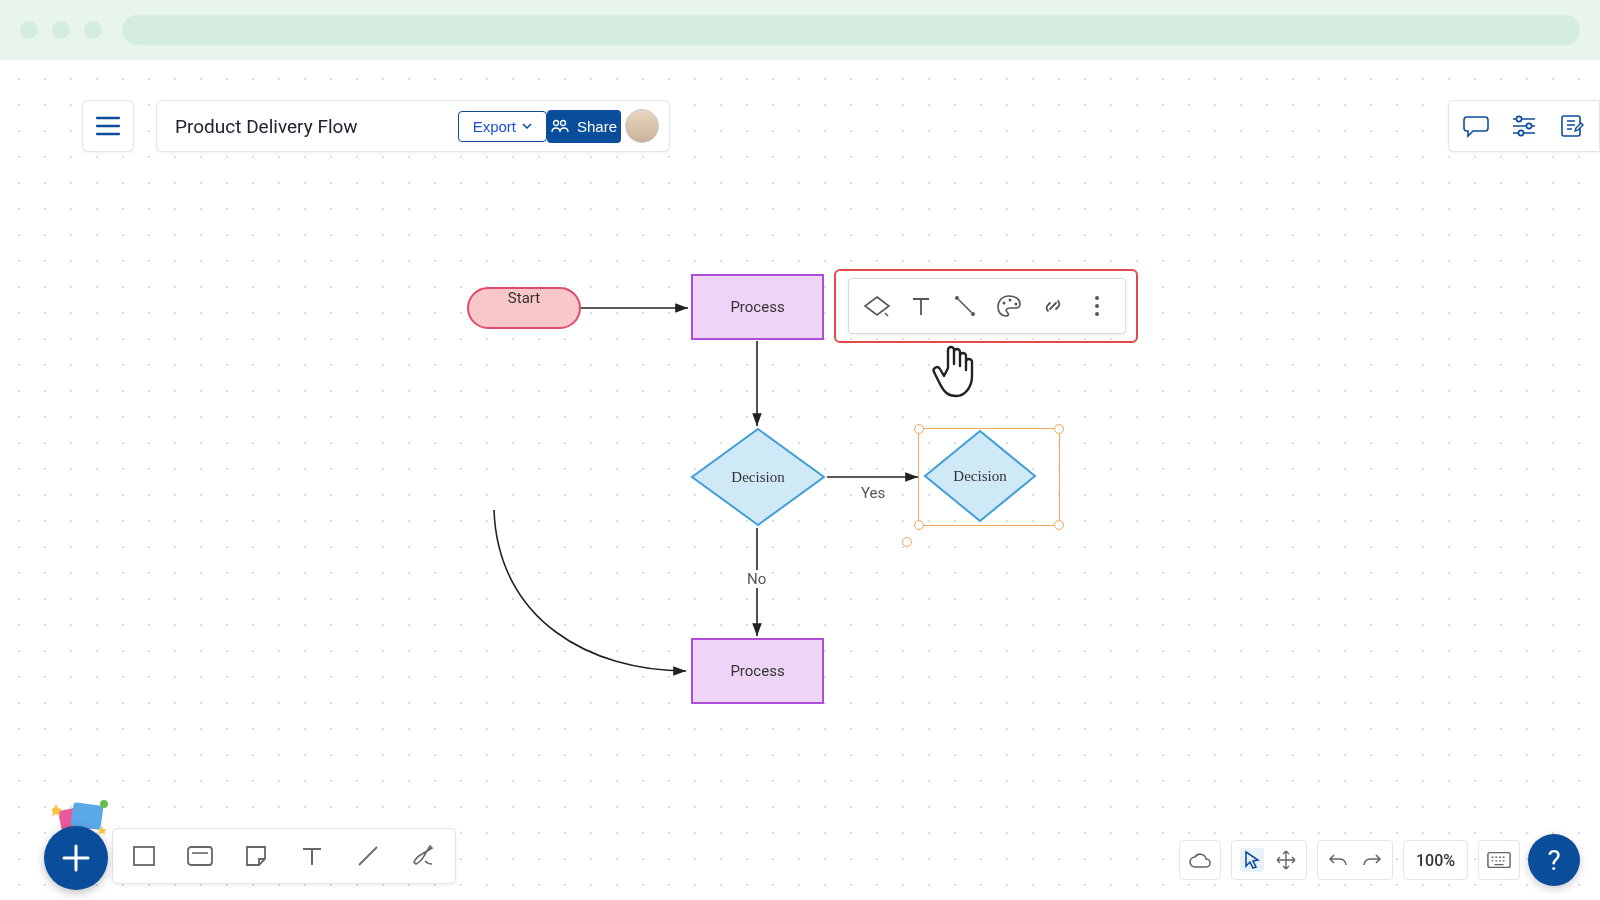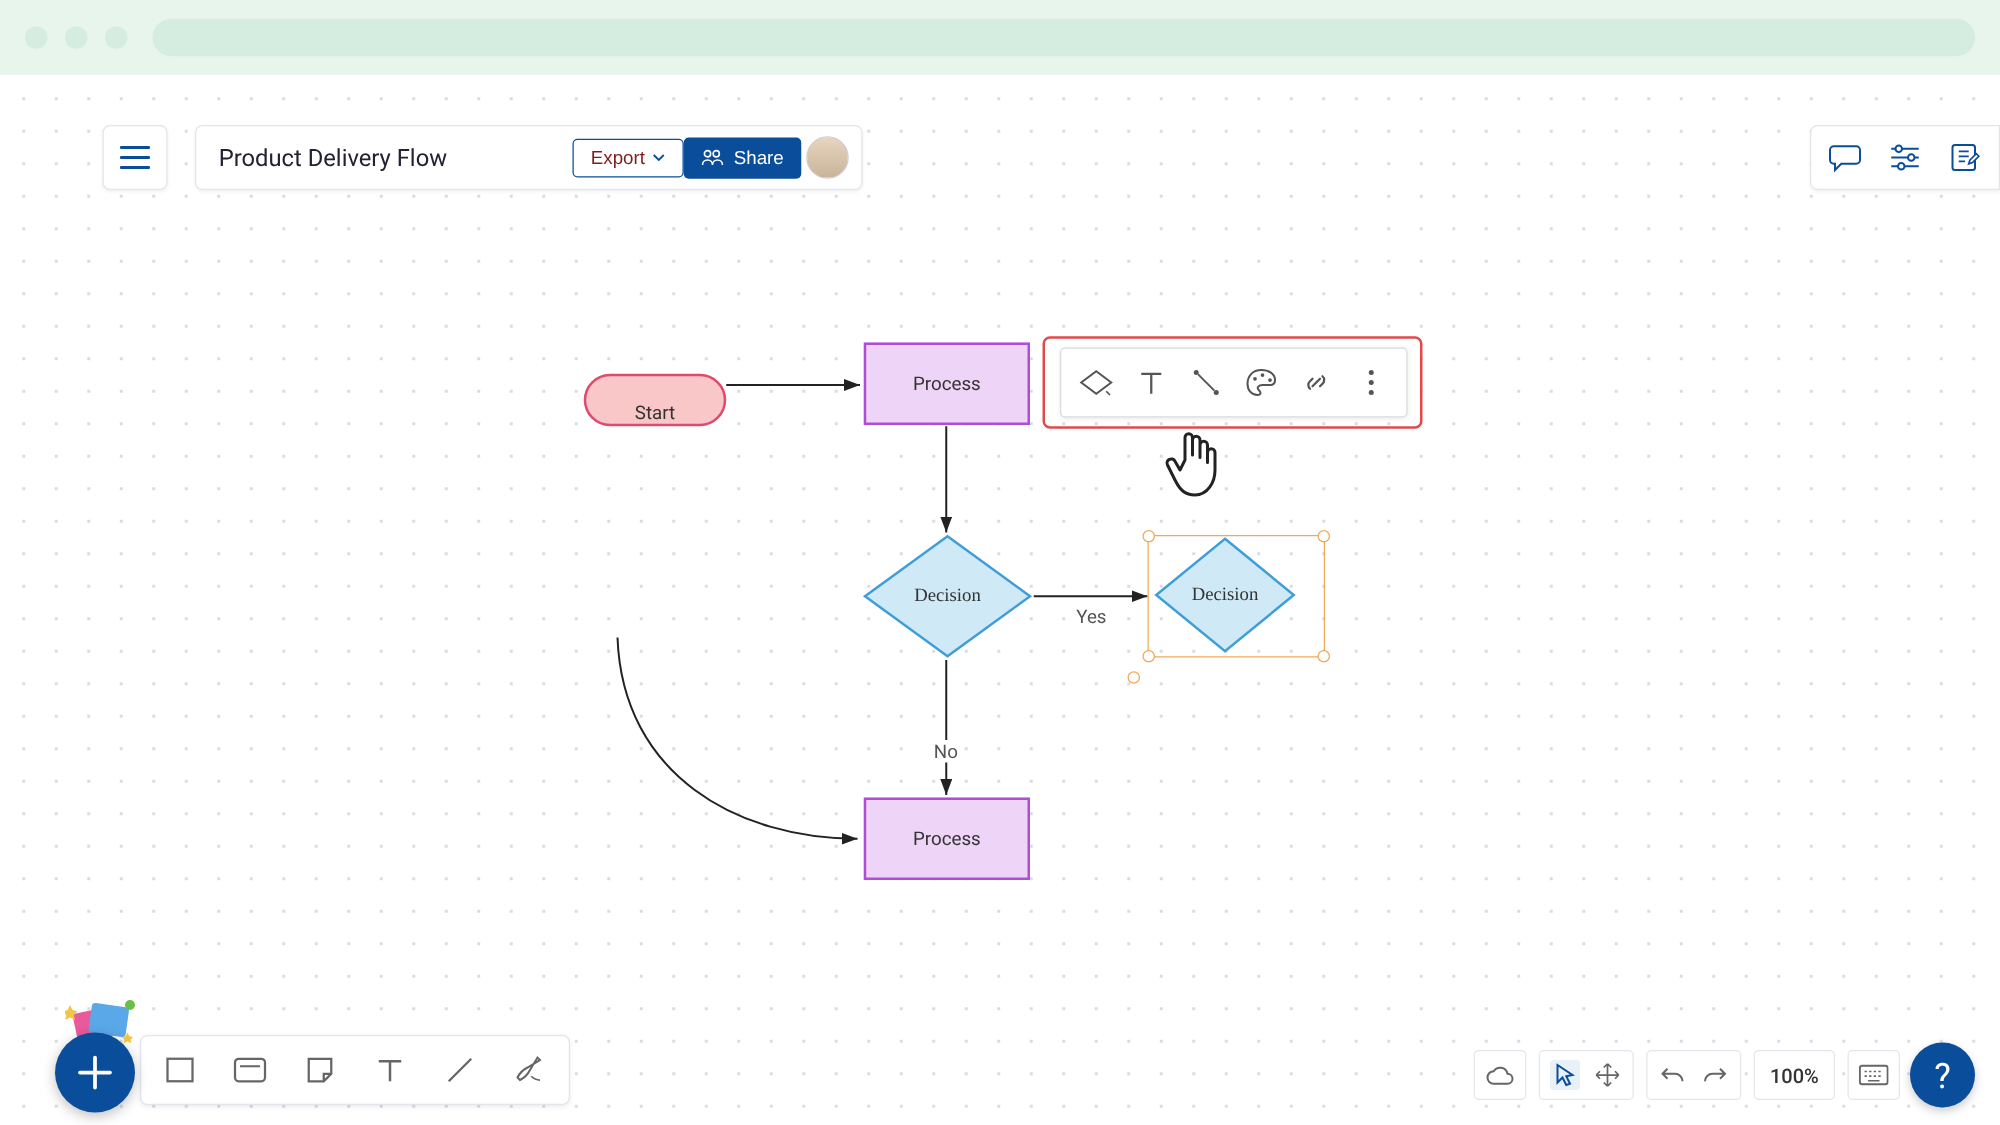--- a/index.html
+++ b/index.html
@@ -27,45 +27,45 @@
   display:flex; align-items:center; justify-content:center; cursor:pointer;
   box-shadow: 0 1px 3px rgba(0,0,0,.06);
 }
 .titlebar {
   position:absolute; left:156px; top:40px; height:52px; background:#fff;
   border:1px solid #e2e5e9; border-radius:6px; display:flex; align-items:center;
   padding: 0 10px 0 18px; box-shadow: 0 1px 3px rgba(0,0,0,.06);
 }
 .title-text { font-size: 19px; color:#223; font-weight:400; }
 .export-btn {
-  border:1px solid #0a4e9b; color:#7f1d1d; background:#fff; border-radius:4px;
+  border:1px solid #0a4e9b; color:#1d4ed8; background:#fff; border-radius:4px;
   padding: 6px 14px; font-size:15px; display:flex; align-items:center; gap:6px; cursor:pointer;
   margin-left: 100px;
 }
 .share-btn {
-  background:#0a4e9b; color:#fff; border:none; border-radius:4px; padding:8px 14px;
+  background:#0a4e9b; color:#fff; border:none; border-radius:4px; padding:8px 4px;
   font-size:15px; display:flex; align-items:center; gap:8px; cursor:pointer;
 }
 .avatar {
   width:34px; height:34px; border-radius:50%; background: linear-gradient(#e8d5c0,#c9b39a);
   border: 1px solid #ccc; display:inline-block; margin-left:4px;
 }
 
 .right-tools {
   position:absolute; right:0; top:40px; height:52px; background:#fff;
   border:1px solid #e2e5e9; border-radius:6px 0 0 6px; display:flex; align-items:center;
   padding:0 14px; gap: 22px; box-shadow: 0 1px 3px rgba(0,0,0,.06);
 }
 .rt-icon { width:26px; height:26px; display:flex; align-items:center; justify-content:center; cursor:pointer; color:#0a4e9b; }
 
 .shape-label { font-size:15px; color:#333; font-weight:400; }
 .start-node {
   position:absolute; left:467px; top:227px; width:114px; height:42px;
   border:2px solid #e04a6e; background:#f9c7c8; border-radius:21px;
-  display:flex; align-items:flex-end; justify-content:center;margin-top:12px;
+  display:flex; align-items:flex-start; justify-content:center;
 }
 .process-node {
   border:2px solid #b04dd8; background:#eed4f7;
   display:flex; align-items:center; justify-content:center;
 }
 .process1 { position:absolute; left:691px; top:214px; width:133px; height:66px; }
 .process2 { position:absolute; left:691px; top:578px; width:133px; height:66px; }
 .document-node {
   position:absolute; left:437px; top:378px; width:112px; height:68px;
 }
@@ -201,21 +201,21 @@
     <line x1="757" y1="281" x2="757" y2="366" stroke="#222" stroke-width="1.6" marker-end="url(#arrow)"></line>
 
     <line x1="827" y1="417" x2="918" y2="417" stroke="#222" stroke-width="1.6" marker-end="url(#arrow)"></line>
 
     <line x1="757" y1="468" x2="757" y2="576" stroke="#222" stroke-width="1.6" marker-end="url(#arrow)"></line>
 
     <path d="M494 450 C 498 560, 590 611, 686 611" fill="none" stroke="#222" stroke-width="1.6" marker-end="url(#arrow)"></path>
   </svg>
 
   <div class="edge-label" style="left:859px; top:424px;">Yes</div>
-  <div class="edge-label" style="left:745px; top:532px;">No</div>
+  <div class="edge-label" style="left:745px; top:510px;">No</div>
 
   <div class="start-node">
     <span class="shape-label">Start</span>
   </div>
   <div class="process-node process1">
     <span class="shape-label">Process</span>
   </div>
   <div class="process-node process2">
     <span class="shape-label">Process</span>
   </div>

